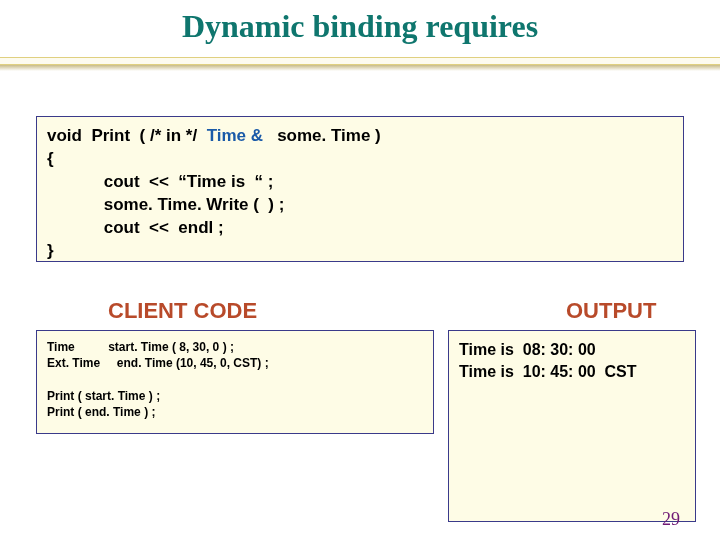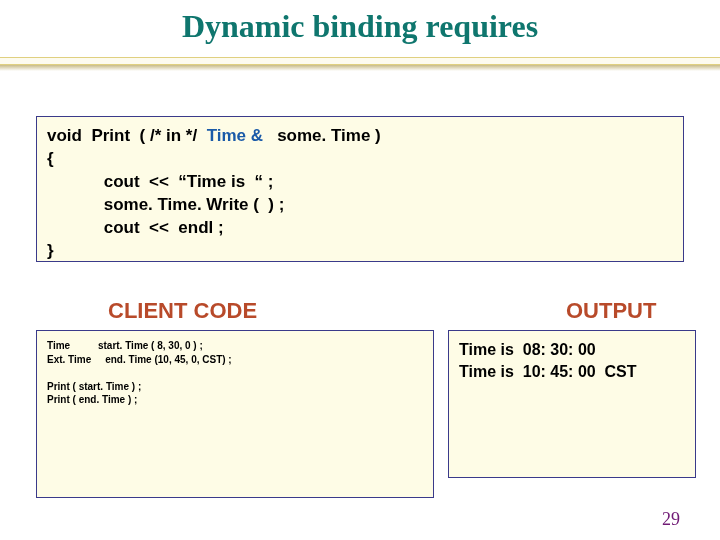--- a/index.html
+++ b/index.html
@@ -58,27 +58,27 @@
     position: absolute;
     color: #b84a2a;
     font-family: Arial, Helvetica, sans-serif;
     font-weight: bold;
     font-size: 22px;
   }
   .label-client { left: 108px; top: 298px; }
   .label-output { left: 550px; top: 298px; margin-left: 16px; }
   .client-box {
     left: 36px; top: 330px;
-    width: 398px; height: 168px;
+    width: 398px; height: 104px;
     white-space: pre;
-    font-size: 10px;
+    font-size: 12px;
   }
   .output-box {
     left: 448px; top: 330px;
-    right: 24px; height: 148px;
+    right: 24px; height: 192px;
     white-space: pre;
     font-size: 16px;
   }
   .page-num {
     position: absolute;
     right: 40px; bottom: 10px;
     font-family: "Times New Roman", serif;
     font-size: 18px;
     color: #701a75;
   }

